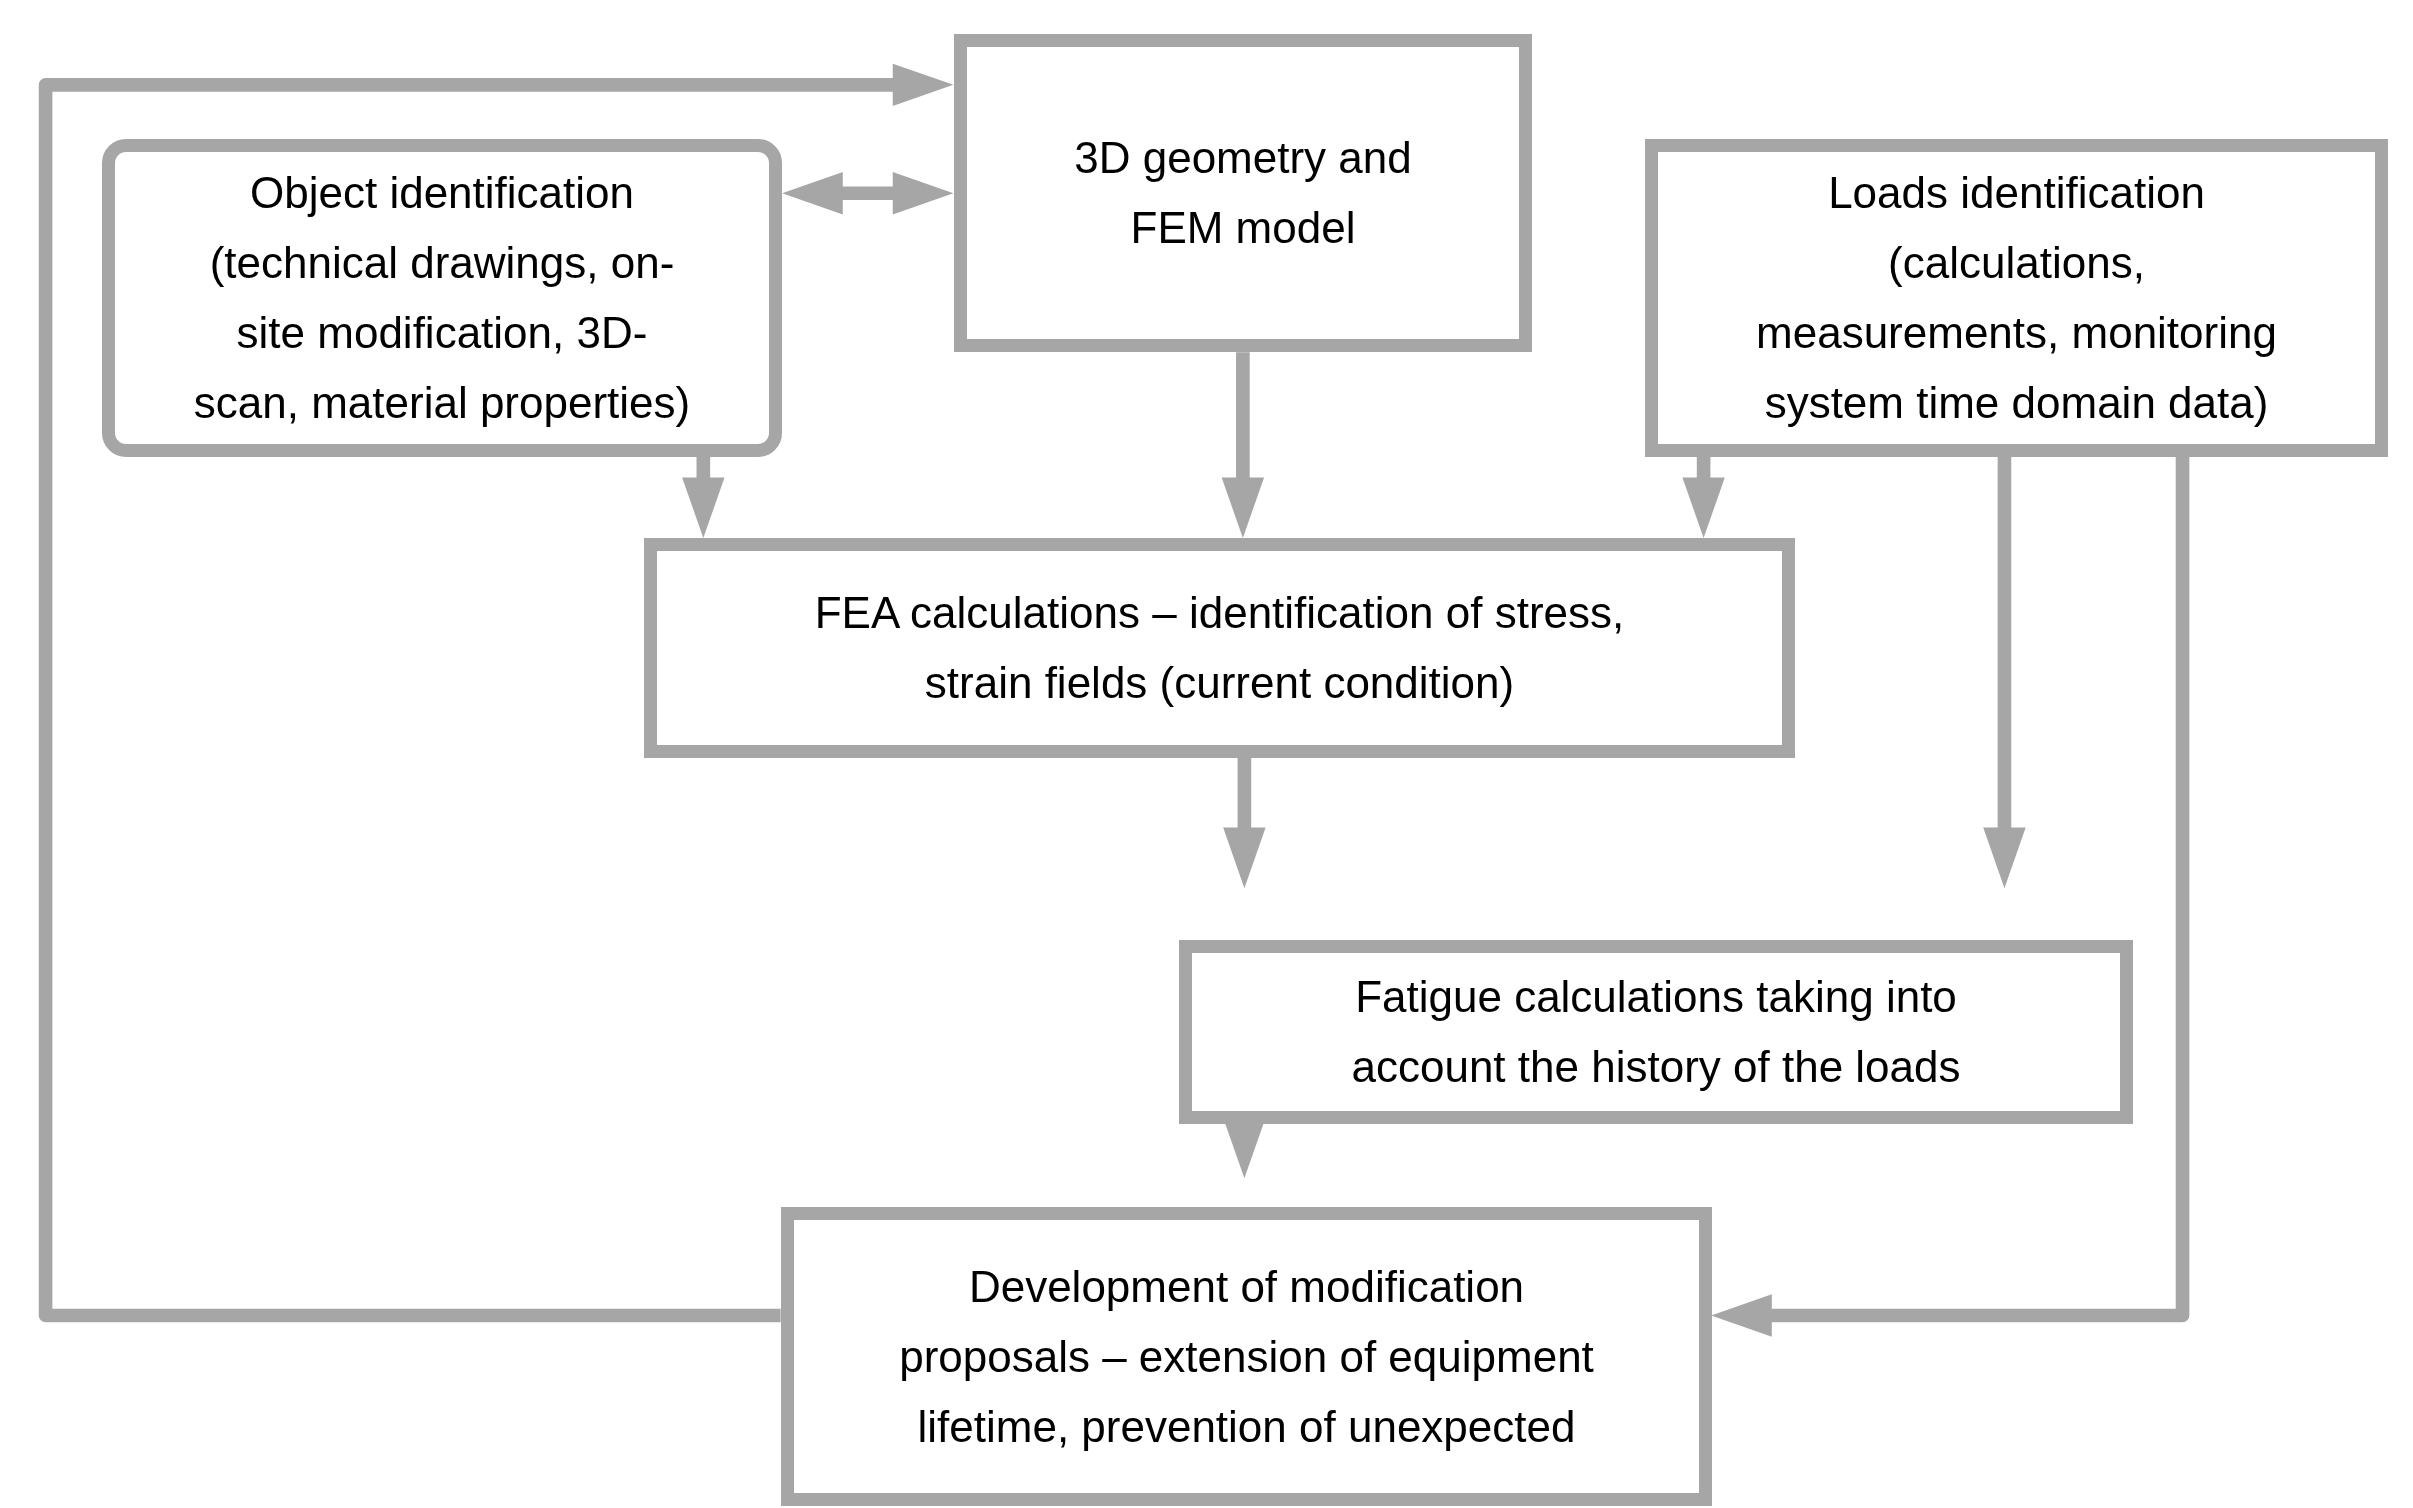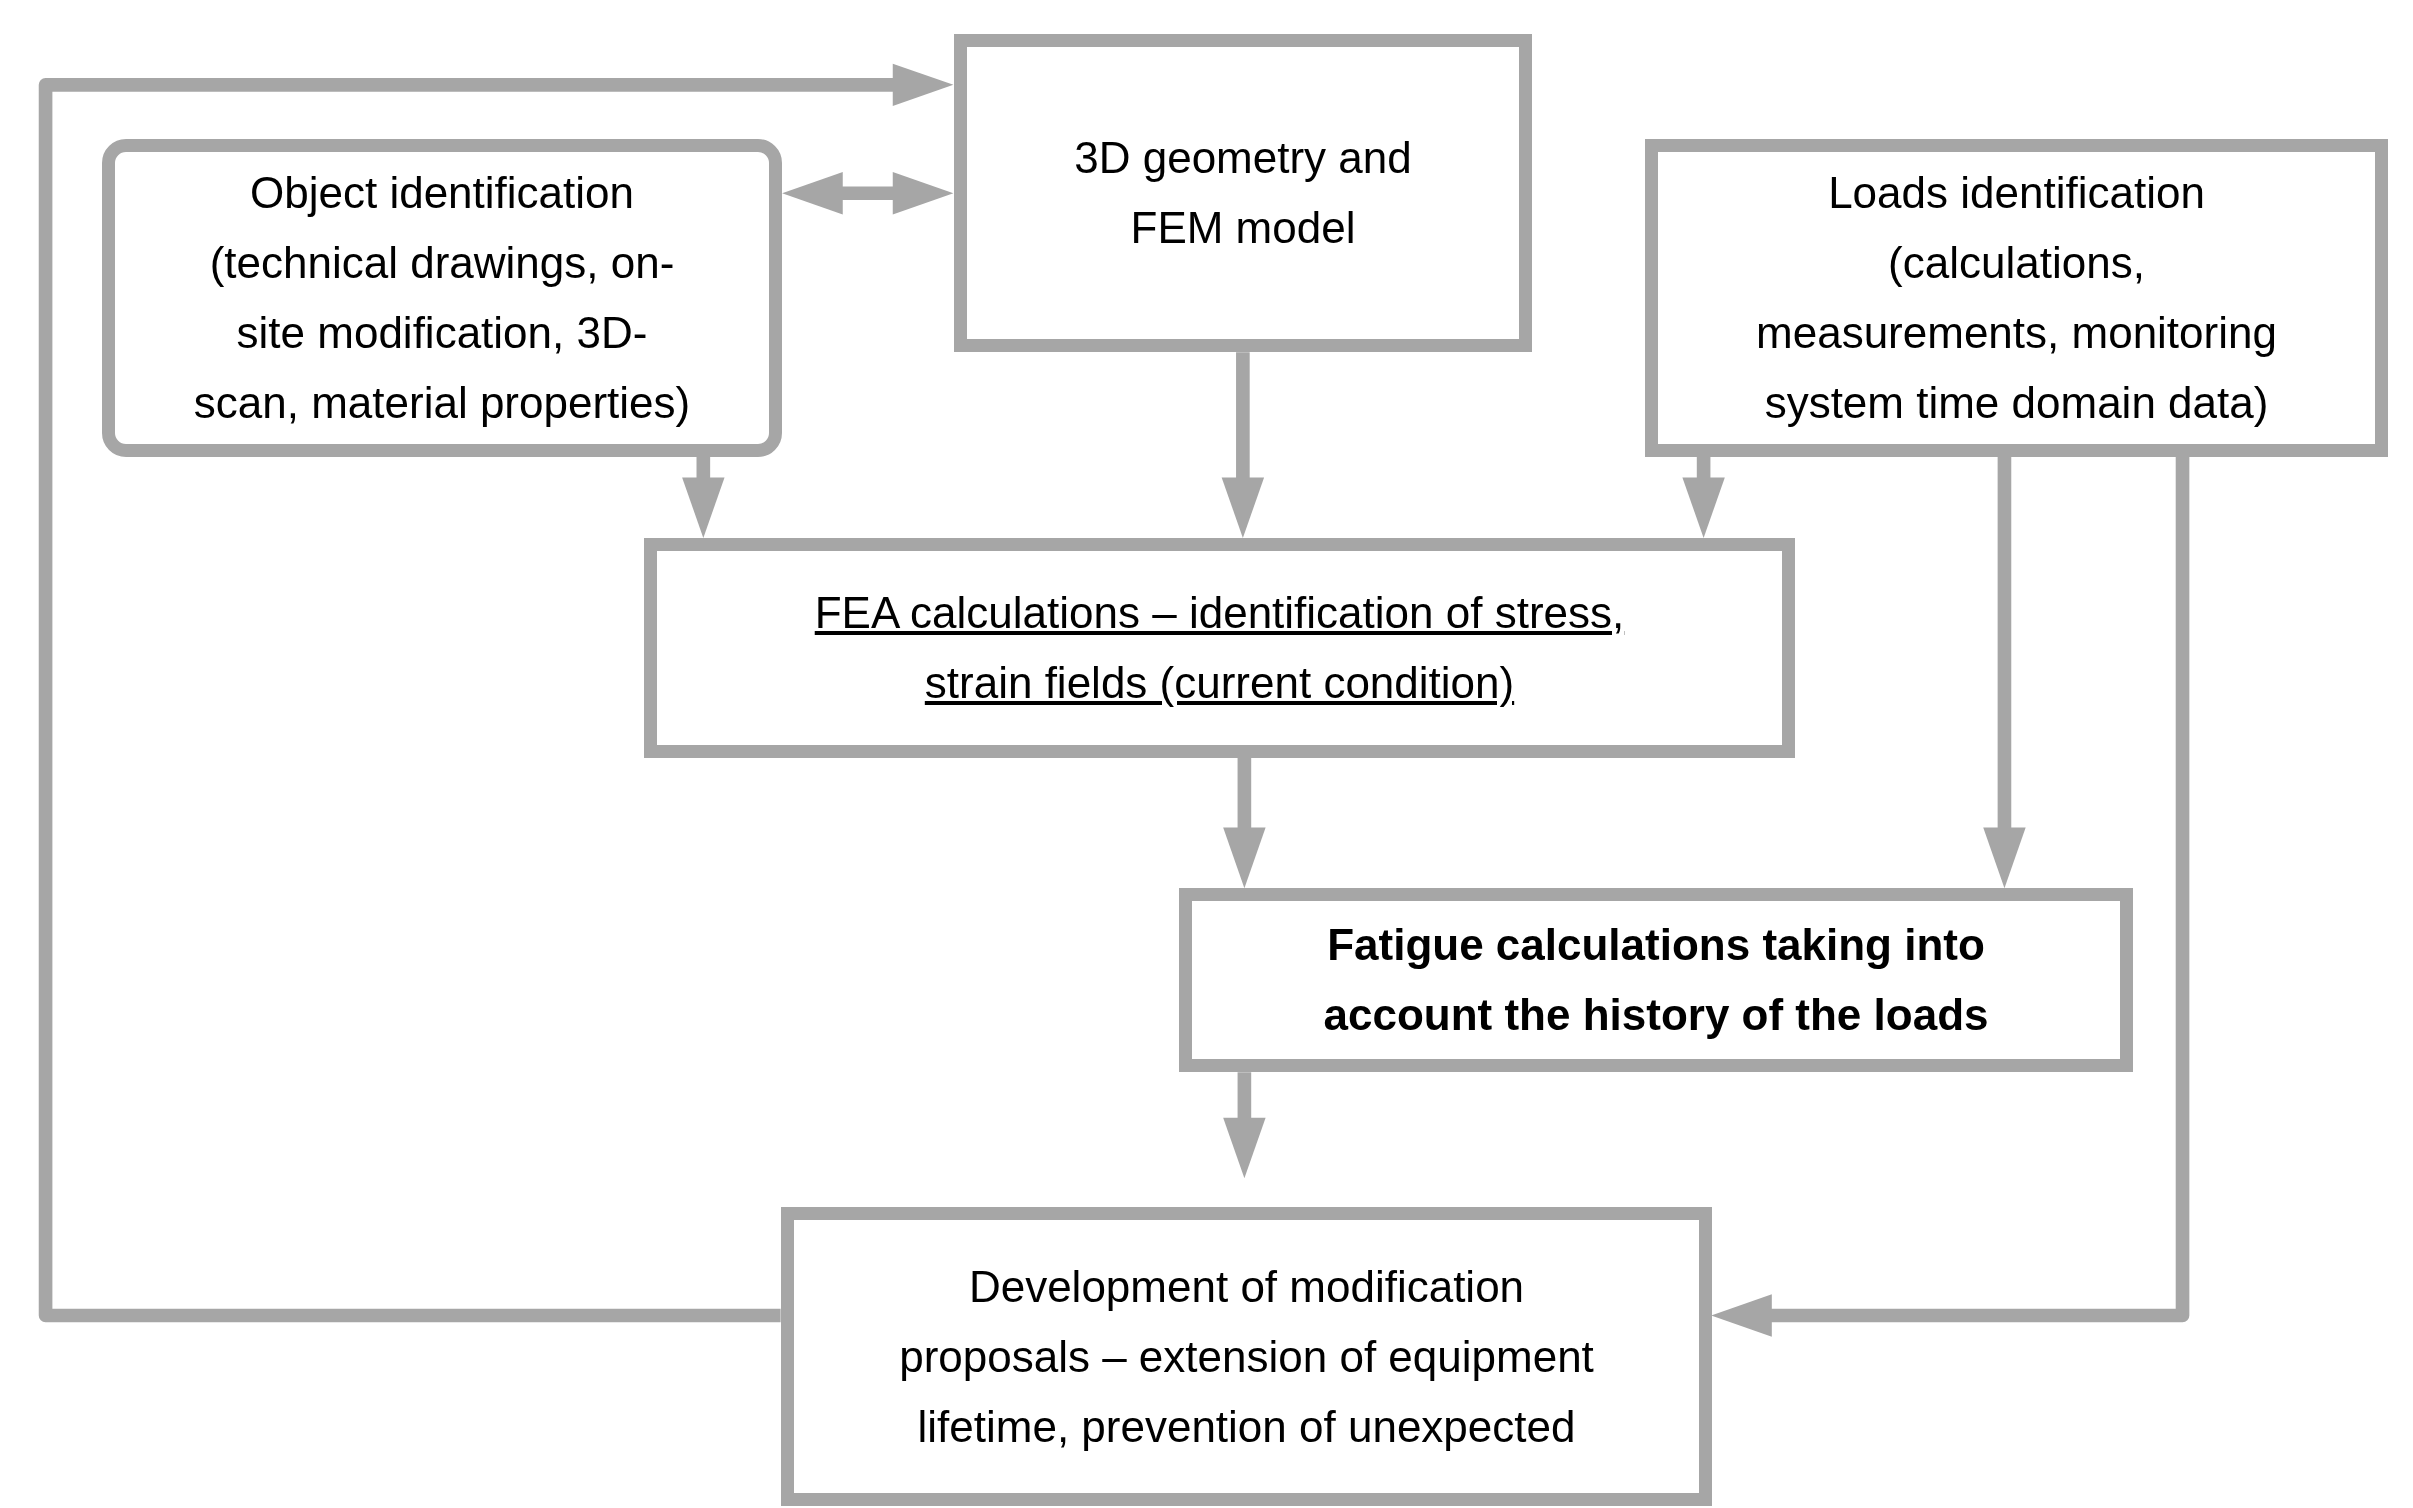--- a/index.html
+++ b/index.html
@@ -36,22 +36,22 @@
     line-height: 70px;
     z-index: 2;
   }
   .node .ln {
     white-space: nowrap;
   }
   
   .node-geometry    { left: 954px; top:   34px; width:  578px; height: 318px; }
   .node-object      { left:  102px; top:  139px; width:  680px; height: 318px; border-radius: 24px; }
   .node-loads       { left: 1645px; top:  139px; width:  743px; height: 318px; align-items: center; }
-  .node-fea         { left:  644px; top:  538px; width: 1151px; height: 220px; text-decoration: underline; }
-  .node-fatigue     { left: 1179px; top: 888px; width: 954px; height: 184px; font-weight: bold; }
+  .node-fea         { left:  644px; top:  538px; width: 1151px; height: 220px; }
+  .node-fatigue     { left: 1179px; top: 940px; width: 954px; height: 184px; }
   .node-development { left: 781px; top: 1179px; width: 931px; height: 299px; margin-top: 28px; }
 </style>
 </head>
 <body>
 
 <div class="stage">
 
   <svg class="connectors" width="2413" height="1508" viewBox="0 0 3184 1990">
     <g stroke="#a6a6a6" stroke-width="18" fill="none" stroke-linejoin="round">
 

